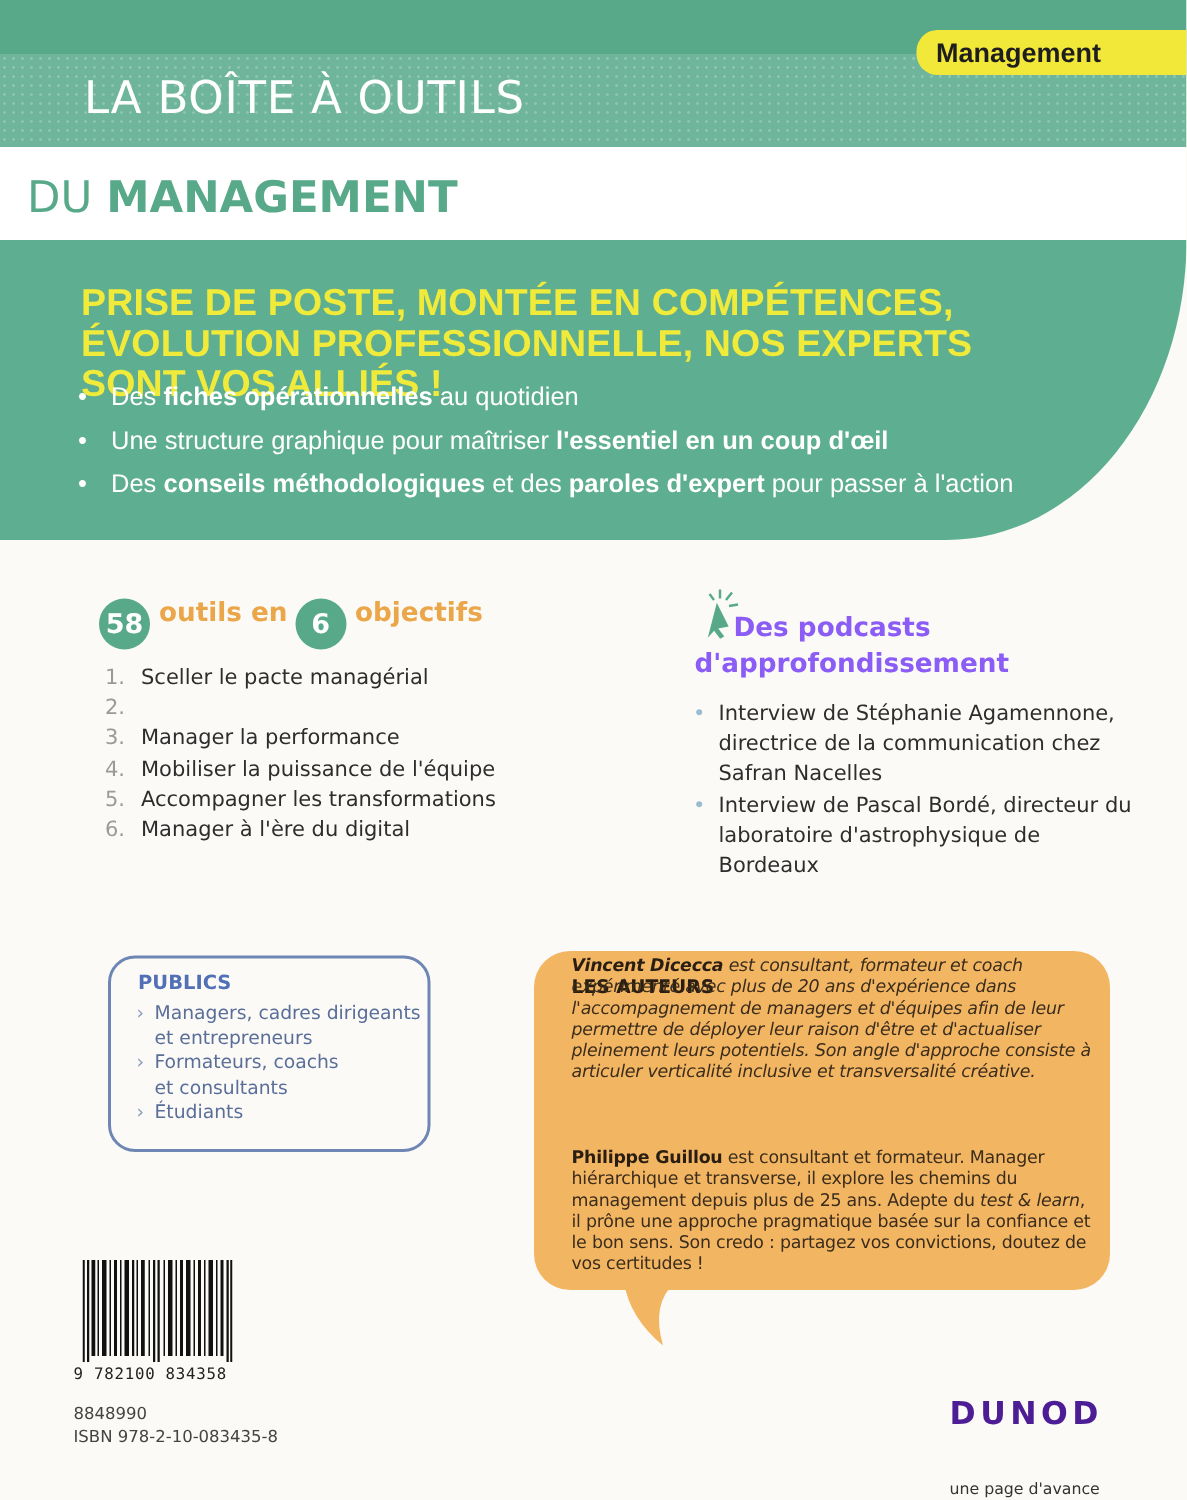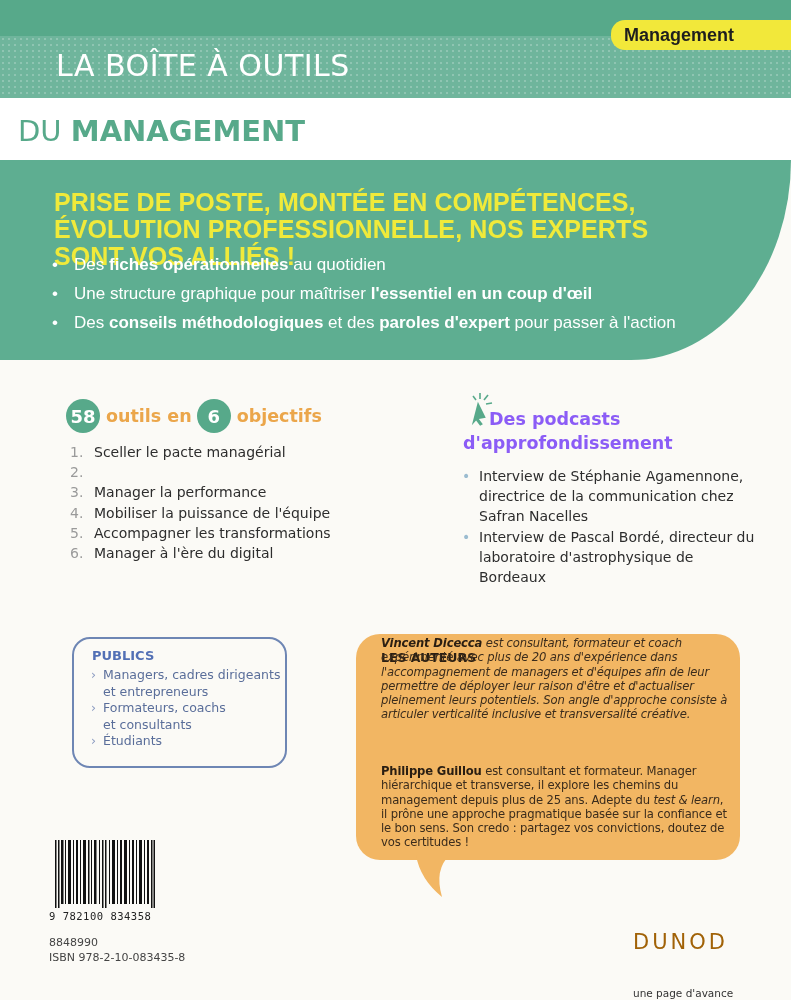--- a/index.html
+++ b/index.html
@@ -64,21 +64,21 @@
     .promo-list {
       position: absolute; left: 52px; top: 250px; list-style: none;
       font-size: 17px; color: #ffffff; line-height: 29px;
     }
     .promo-list li { display: flex; }
     .promo-list .dot { width: 22px; flex: none; }
     .promo-list b { font-weight: bold; }
 
     
     .obj-heading {
-      position: absolute; left: 66px; top: 399px; display: flex; align-items: center;
+      position: absolute; left: 66px; top: 399px; display: flex; align-items: flex-start;
       font-family: "DejaVu Sans", sans-serif; font-weight: bold;
       font-size: 17.5px; color: #eba64a;
     }
     .circle-num {
       width: 34px; height: 34px; border-radius: 50%;
       background: #57a98a; color: #ffffff;
       display: flex; align-items: center; justify-content: center;
       font-size: 18px; font-weight: bold;
     }
     .obj-heading .word { margin: 0 5px 0 6px; }
@@ -158,22 +158,22 @@
     .ref-code, .isbn {
       position: absolute; left: 49px;
       font-family: "DejaVu Sans", sans-serif; font-size: 11px; color: #444;
     }
     .ref-code { top: 936px; }
     .isbn { top: 951px; }
 
     
     .publisher-name {
       position: absolute; left: 633px; top: 930px;
-      font-family: "DejaVu Sans", sans-serif; font-weight: normal; font-size: 21px;
-      letter-spacing: 3px; color: #a16207;
+      font-family: "DejaVu Sans", sans-serif; font-weight: bold; font-size: 21px;
+      letter-spacing: 3px; color: #4c1d95;
     }
     .publisher-tag {
       position: absolute; left: 633px; top: 954px;
       font-family: "DejaVu Sans", sans-serif; font-size: 10.5px; color: #333; margin-top: 33px;
     }
   </style>
 </head>
 <body>
 
 <div class="top-band"></div>

